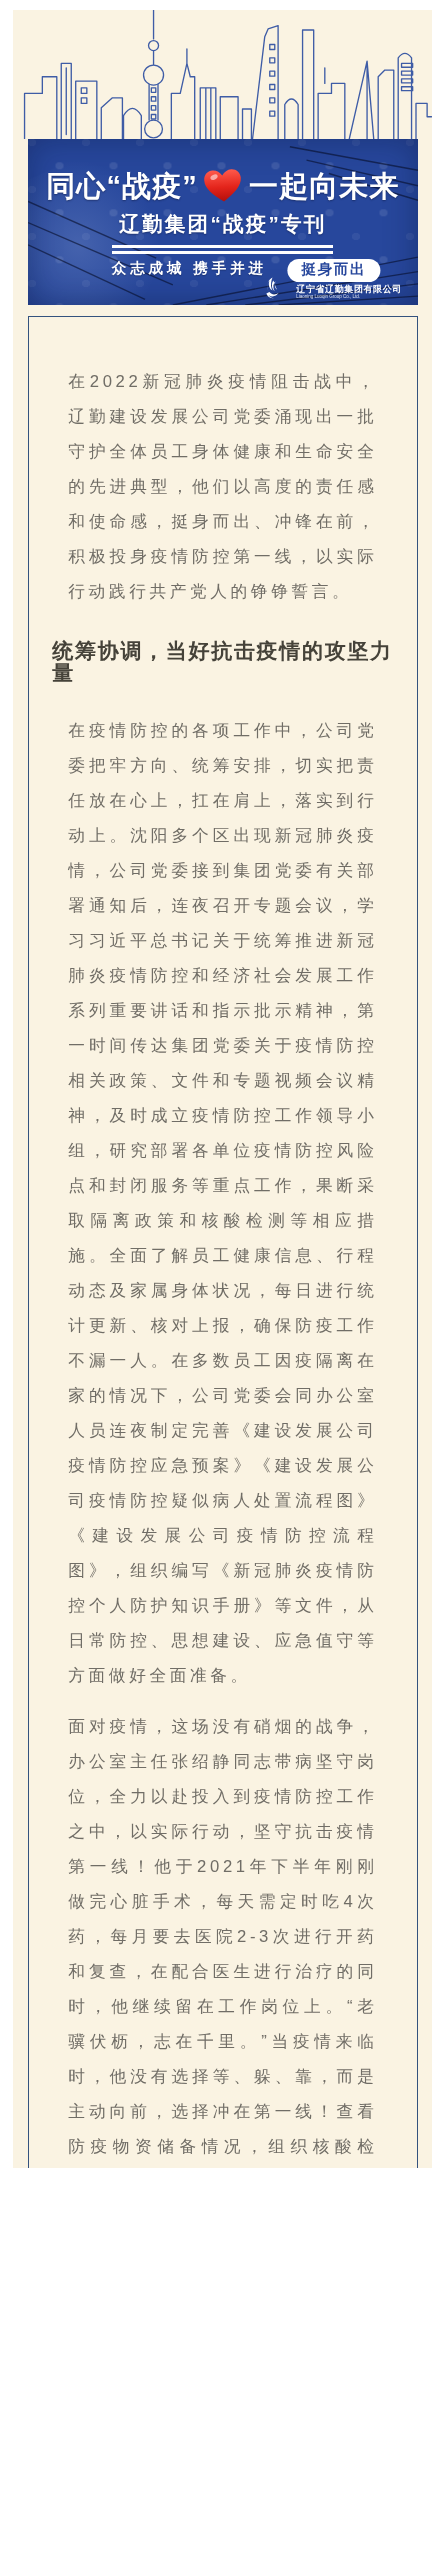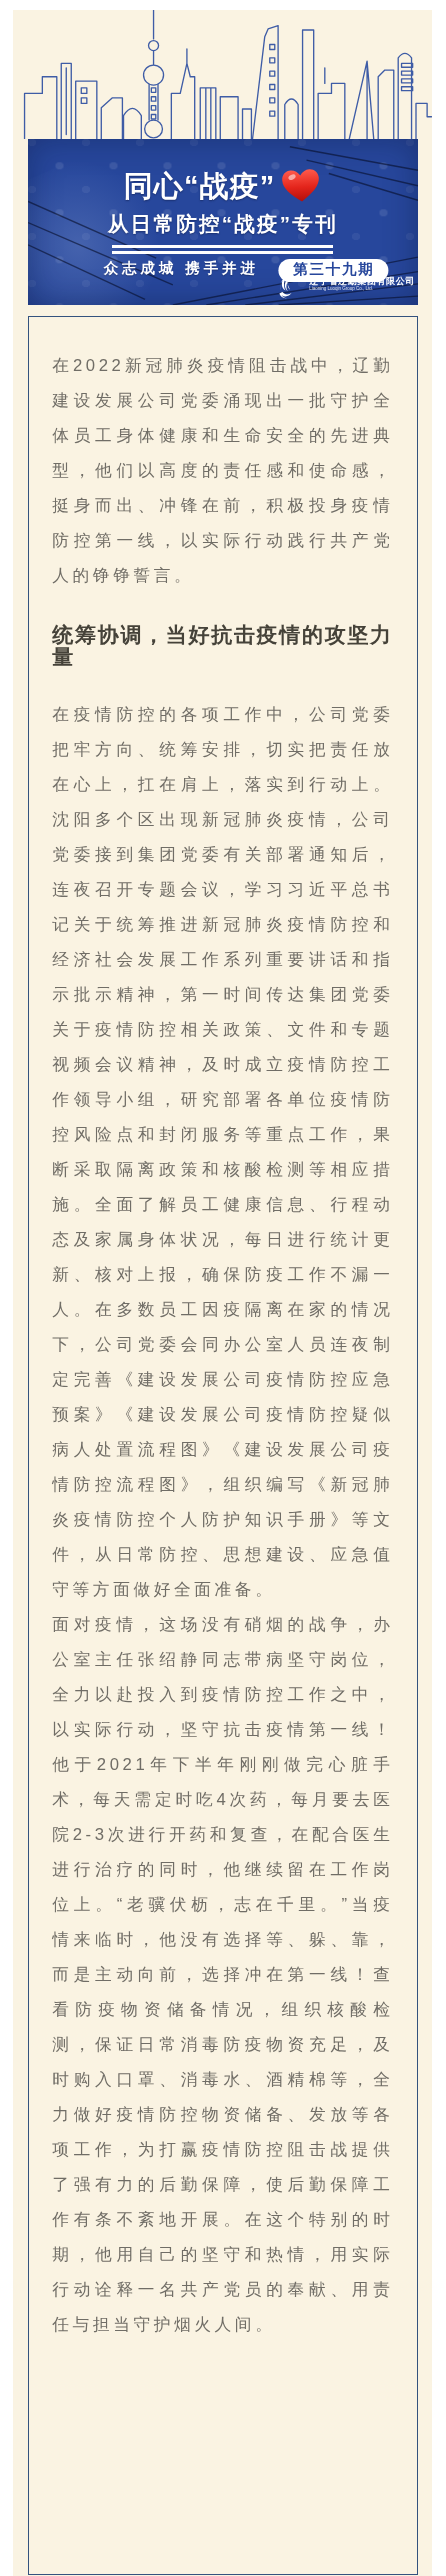--- a/index.html
+++ b/index.html
@@ -1,18 +1,18 @@
 <!DOCTYPE html>
 <html style="font-size:9px"><head>
 <meta charset="utf-8">
 <style>
   html,body{margin:0;padding:0;}
   body{width:446px;height:2576px;overflow:hidden;background:#ffffff;
        font-family:"Liberation Sans", sans-serif;}
-  .panel{margin:10px 13.4px 0 13.4px;width:419px;height:2566px;background:#FAF3E2;
+  .panel{margin:10px 13.4px 0 13.4px;width:419px;height:2158px;background:#FAF3E2;
          box-sizing:border-box;overflow:hidden;}
   
   .skyline{display:block;width:419px;height:129px;}
   
   .banner{position:relative;width:390px;height:166px;margin:0 auto;background:#27479C;
           background-image:
             radial-gradient(rgba(255,255,255,.10) 3.9px, transparent 4.5px),
             radial-gradient(rgba(255,255,255,.06) 3.9px, transparent 4.5px);
           background-size:54px 47px,54px 47px;background-position:4.5px 3.3px,31px 27px;
           overflow:hidden;box-shadow:inset 0 0 33px rgba(5,15,45,.35);}
@@ -27,31 +27,31 @@
   .heart{width:40px;height:36px;transform:rotate(-4deg);margin:0 1.1px;}
   .banner-subtitle{margin-top:5.6px;font-size:20.6px;font-weight:700;letter-spacing:2.2px;
                    text-shadow:0 1.1px 1.7px rgba(10,20,55,.45);}
   .banner-divider{margin:7.2px auto 0;width:221px;}
   .banner-divider .bar{height:2.8px;background:#fff;margin-bottom:3.3px;}
   .banner-meta-row{margin-top:5px;display:flex;align-items:flex-start;justify-content:center;
                    gap:20px;transform:translateX(23.4px);}
   .slogan{font-size:14.5px;font-weight:700;letter-spacing:3.9px;text-shadow:0 0.6px 1.1px rgba(10,20,55,.4);}
   .issue-badge{display:inline-block;background:#fff;color:#27479C;font-size:14.5px;font-weight:700;
                letter-spacing:1.7px;padding:1.7px 14.5px 2.2px;border-radius:557px;}
-  .banner-logo{position:absolute;right:3px;bottom:4.5px;z-index:3;display:flex;align-items:flex-start;
+  .banner-logo{position:absolute;right:16px;bottom:4.5px;z-index:3;display:flex;align-items:flex-end;
                gap:14px;color:#fff;text-align:left;}
   .logo-cn{font-size:9px;font-weight:700;letter-spacing:0.6px;line-height:10px;}
   .logo-en{font-size:4.5px;opacity:.85;line-height:6.1px;}
   
   .article-box{width:390px;height:2259px;margin:11px auto 0;box-sizing:border-box;
                border:1.7px solid #34527E;padding:31px 23.4px 0 23.4px;overflow:hidden;
                background:#FAF3E2;}
   .article-title{margin:0 0 31px 0;font-size:18.4px;font-weight:900;line-height:27px;
                  letter-spacing:0.3px;color:#3C3B37;text-align:justify;text-justify:inter-ideograph;}
-  .article-p{margin:0;font-size:16.7px;line-height:35px;letter-spacing:3.6px;color:#706D66;
+  .article-p{margin:16px;font-size:16.7px;line-height:35px;letter-spacing:3.6px;color:#706D66;
              text-align:justify;text-justify:inter-ideograph;}
   .article-h{margin:31px 0 29px 0;font-size:21px;font-weight:700;line-height:22px;
              letter-spacing:1.7px;color:#454239;text-align:left;}
 </style>
 </head>
 <body>
 
 <div class="panel">
 
   <svg class="skyline" viewBox="0 0 752 232">
@@ -122,32 +122,33 @@
           <defs>
             <linearGradient id="hg" x1="0" y1="0" x2="0" y2="1">
               <stop offset="0" stop-color="#FF5A4C"></stop>
               <stop offset="0.55" stop-color="#E3241B"></stop>
               <stop offset="1" stop-color="#B30F0B"></stop>
             </linearGradient>
           </defs>
           <path d="M18 30 C8 23 1.5 17 1.5 9.8 C1.5 4.6 5.4 1.5 9.6 1.5 C13 1.5 16 3.5 18 6.5 C20 3.5 23 1.5 26.4 1.5 C30.6 1.5 34.5 4.6 34.5 9.8 C34.5 17 28 23 18 30 Z" fill="url(#hg)"></path>
           <ellipse cx="10.5" cy="7.5" rx="3.4" ry="2.2" fill="rgba(255,255,255,0.55)" transform="rotate(-20 10.5 7.5)"></ellipse>
         </svg>
+        <span>一起向未来</span>
       </div>
 
-      <div class="banner-subtitle">从日常防控“战疫”专刊</div>
+      <div class="banner-subtitle">辽勤集团“战疫”专刊</div>
 
       <div class="banner-divider">
         <div class="bar"></div>
         <div class="bar" style="margin-bottom:0;"></div>
       </div>
 
       <div class="banner-meta-row">
         <span class="slogan">众志成城  携手并进</span>
-        <span class="issue-badge">第三十九期</span>
+        <span class="issue-badge">挺身而出</span>
       </div>
     </div>
 
     <div class="banner-logo">
       <svg width="19" height="24.5" viewBox="0 0 24 32">
         <g fill="#ffffff">
           <path d="M12 2 C5 6 3 14 7 20 C4 16 4 10 8 6 C6 12 8 17 12 19 C9 14 10 7 12 2 Z"></path>
           <path d="M13 6 C10 11 11 17 15 20 C12 15 13 10 16 7 C14 11 15 16 18 18 C15 13 15 9 13 6 Z"></path>
           <path d="M8 21 C11 25 16 25 20 22 C17 27 11 28 7 25 C8 27 11 29 14 29 C9 30 5 27 4 23 Z"></path>
         </g>

